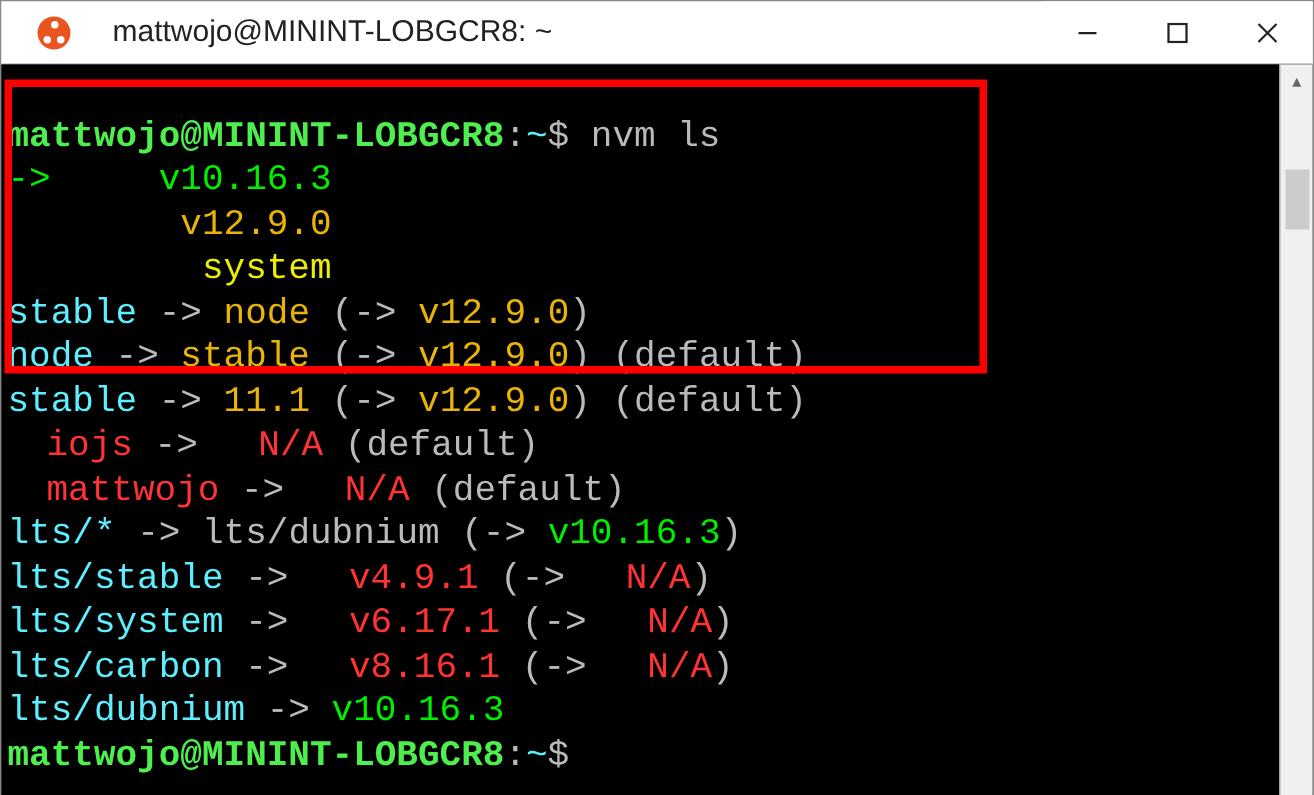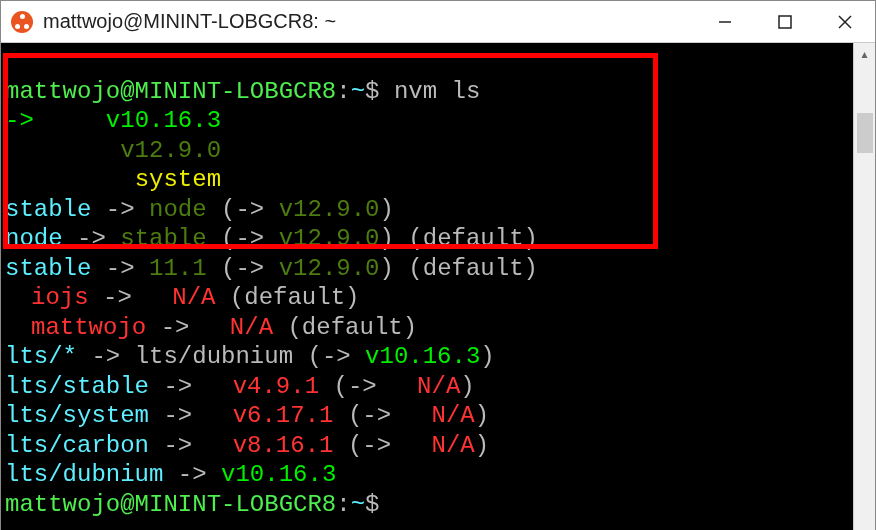--- a/index.html
+++ b/index.html
@@ -17,23 +17,24 @@
       display: flex;
       flex-direction: column;
       background: #fff;
       position: relative;
     }
     .titlebar {
       background: #fff;
       height: 42px;
       display: flex;
       align-items: center;
-      padding-left: 10px;
+      padding-left: 24px;
       border-bottom: 1px solid #ccc;
       flex-shrink: 0;
+      gap: 18px;
     }
     .ubuntu-logo {
       width: 22px;
       height: 22px;
       background: #E95420;
       border-radius: 50%;
       position: relative;
       margin-right: 10px;
       flex-shrink: 0;
     }
@@ -101,24 +102,24 @@
       font-size: 12px;
     }
     .sb-thumb {
       position: absolute;
       top: 70px;
       left: 3px;
       width: 16px;
       height: 40px;
       background: #ccc;
     }
-    .green { color: #4EEE4E; }
+    .green { color: #4EEE4E; font-weight: bold; }
     .bright-green { color: #00ee00; }
     .cyan { color: #5defff; }
-    .blue { color: #4d7c0f; }
+    .blue { color: #eab308; }
     .yellow { color: #eded00; }
     .red { color: #ff3333; margin-left: 26px; }
     .grey { color: #bababa; }
     .redbox {
       position: absolute;
       border: 5px solid #ff0000;
       top: 10px;
       left: 2px;
       width: 655px;
       height: 196px;

